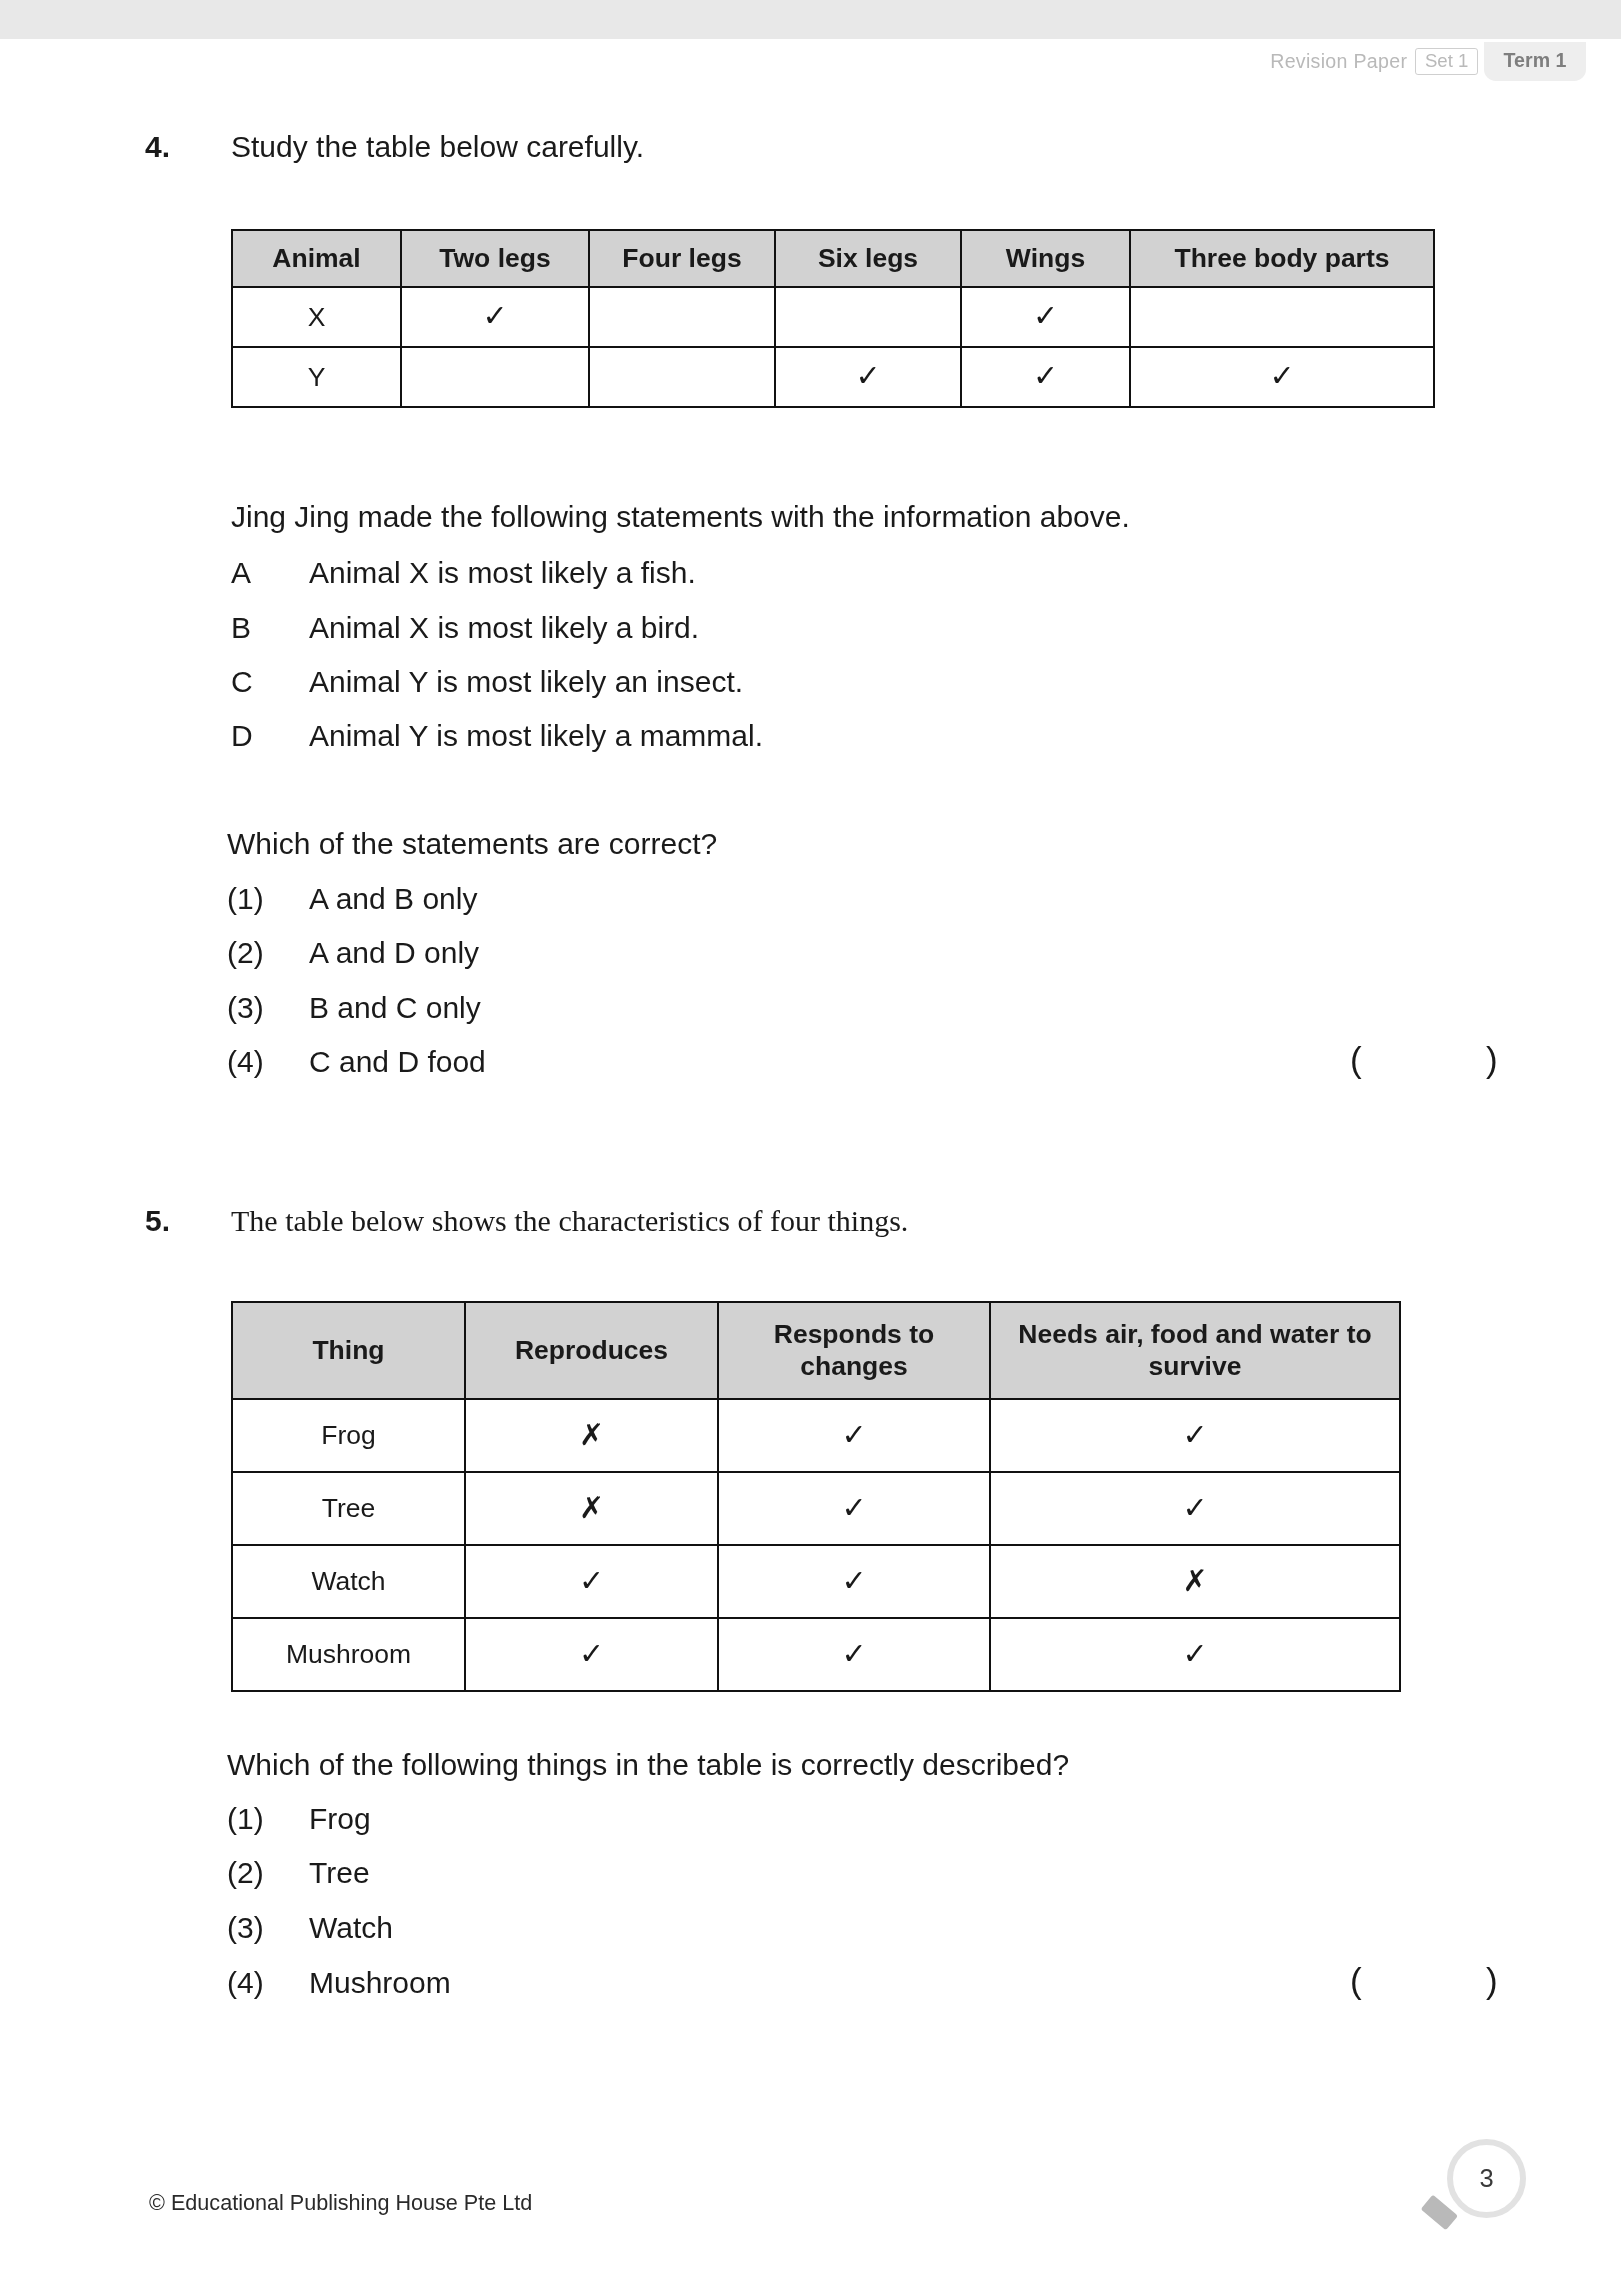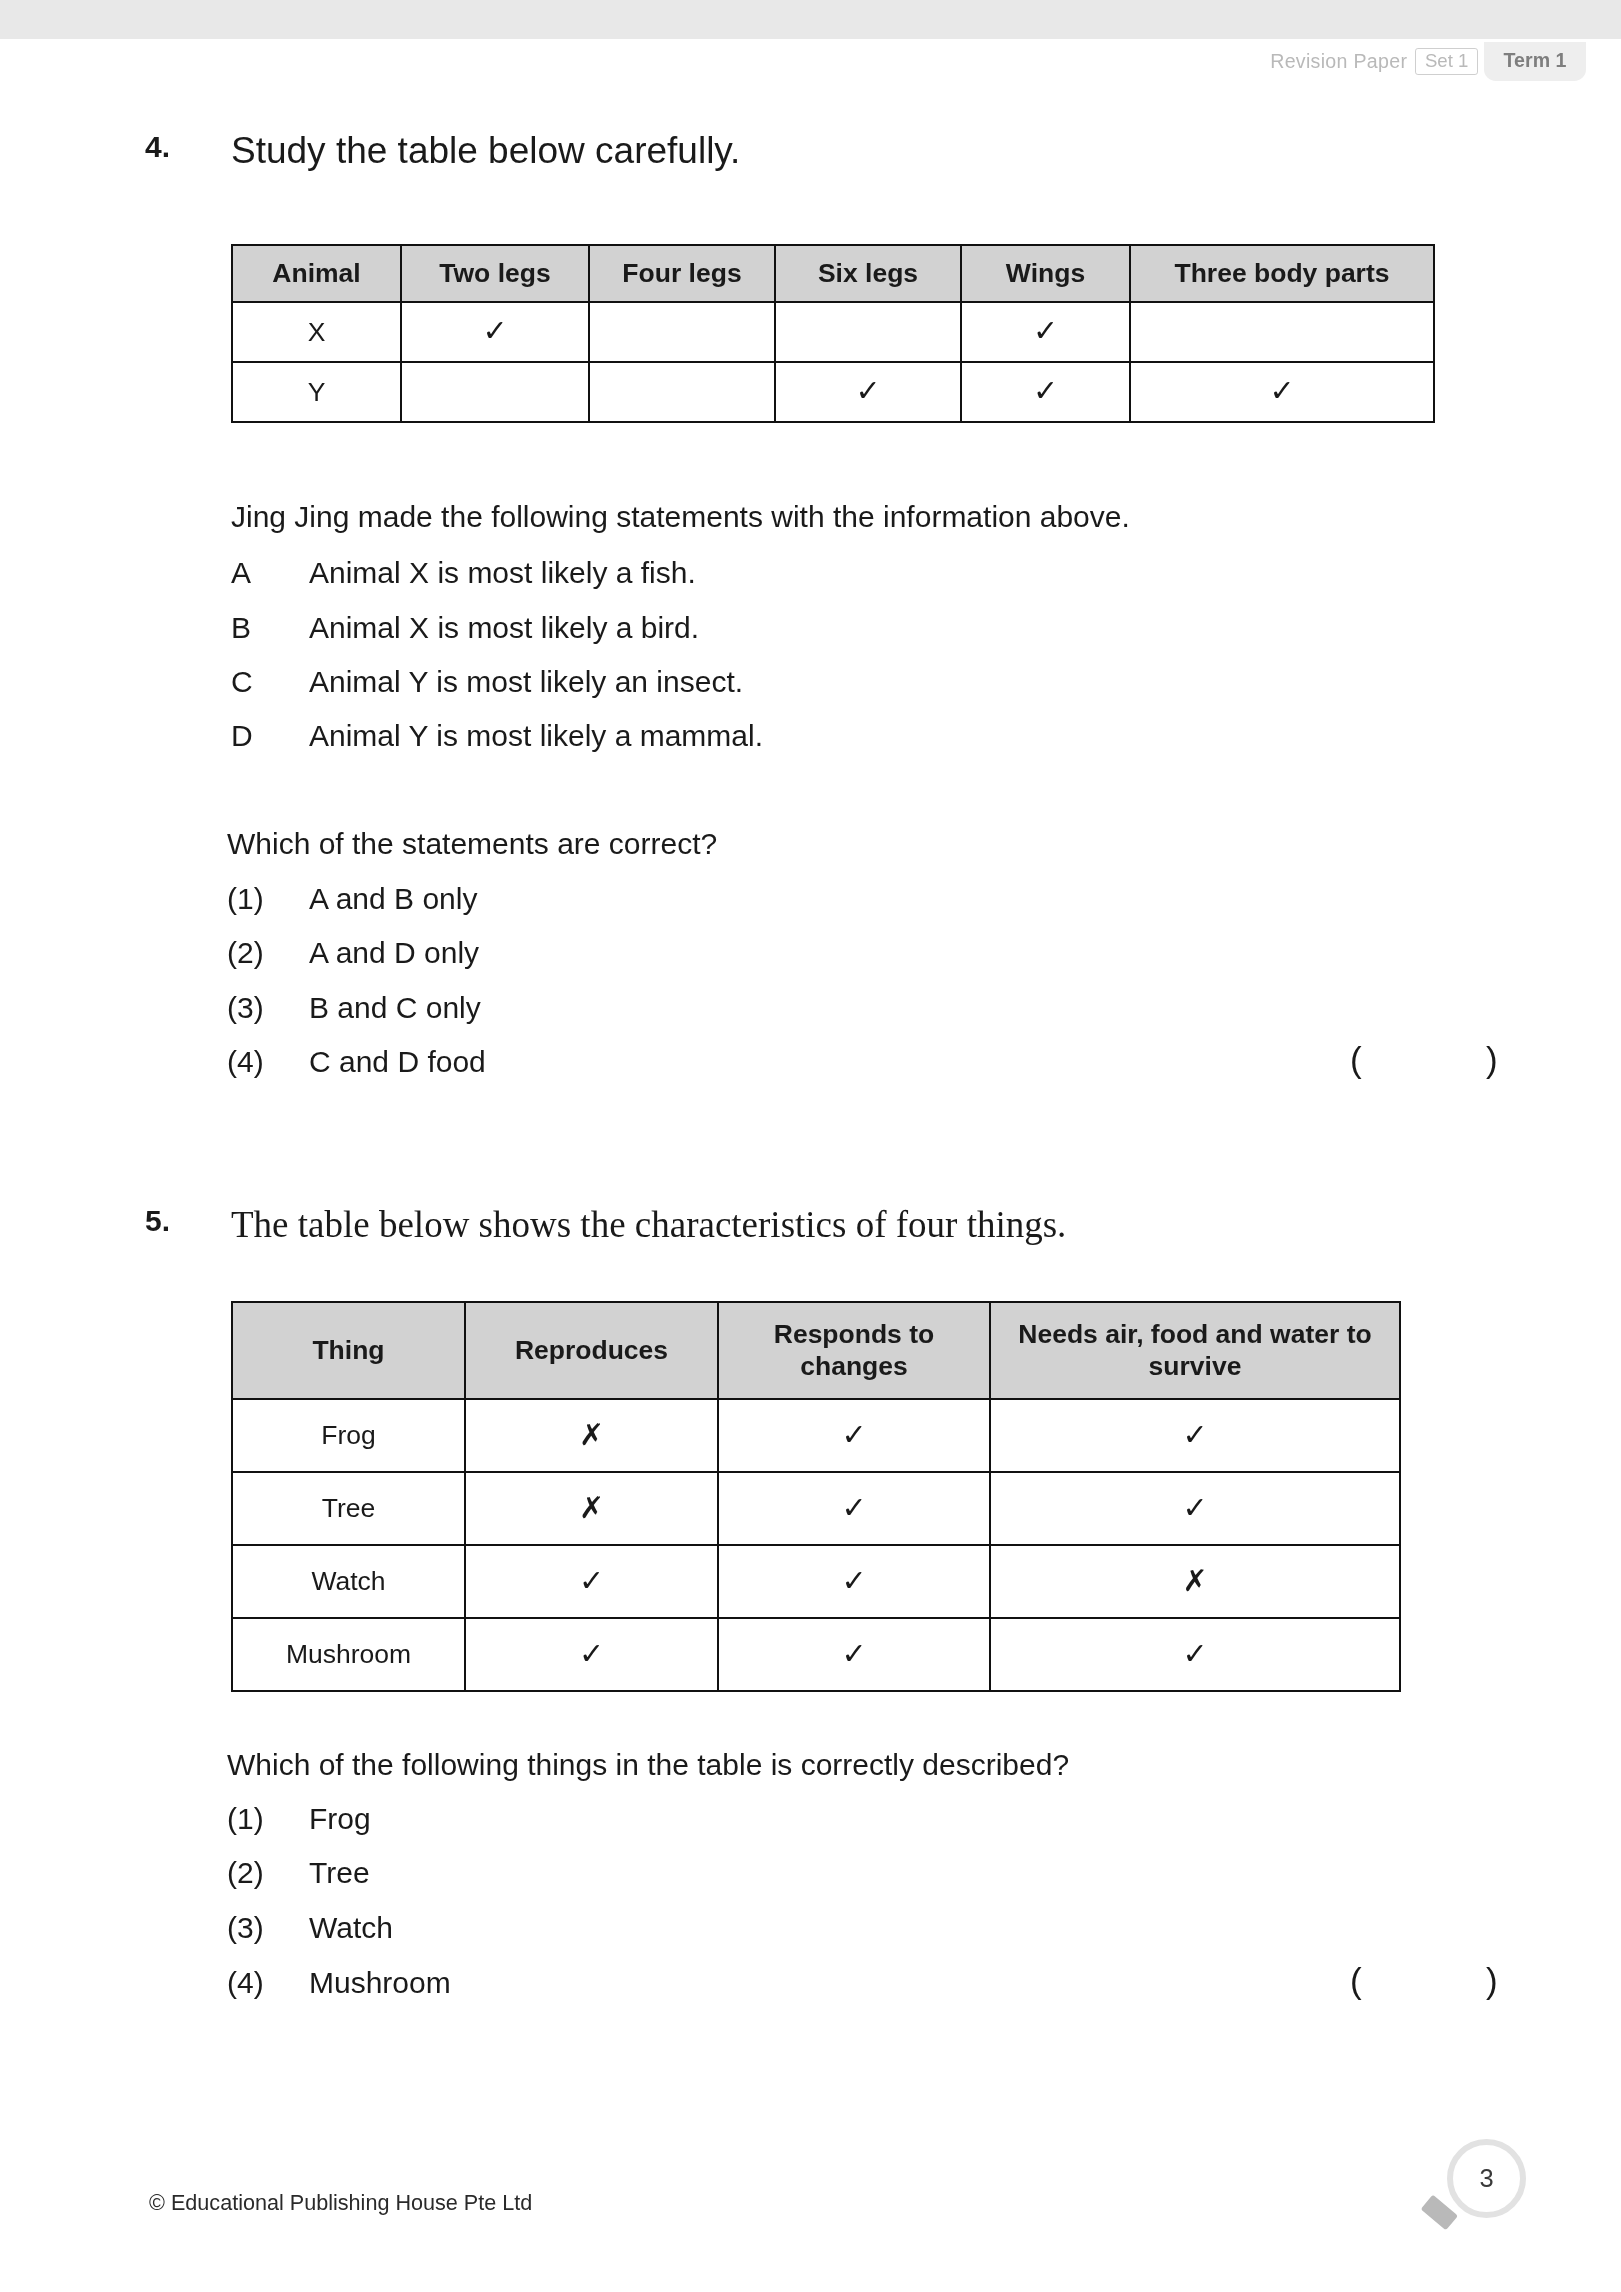--- a/index.html
+++ b/index.html
@@ -70,21 +70,21 @@
   .q-num {
     position: absolute;
     left: 145px;
     font-size: 30px;
     font-weight: bold;
     line-height: 1;
   }
   .q-stem {
     position: absolute;
     left: 231px;
-    font-size: 37px;
+    font-size: 30px;
     line-height: 1;
     white-space: nowrap;
   }
 
   
   table.exam {
     position: absolute;
     border-collapse: collapse;
     table-layout: fixed;
   }
@@ -180,21 +180,21 @@
     <span class="rh-text">Revision Paper</span>
     <span class="rh-set">Set 1</span>
     <span class="rh-term">Term 1</span>
   </div>
 
   <div class="q">
     <span class="q-num" style="top:132px;">4.</span>
     <span class="q-stem" style="top:132px;">Study the table below carefully.</span>
   </div>
 
-  <table class="exam" style="left:231px; top:244px; width:1202px;padding-left:19px;">
+  <table class="exam" style="left:231px; top:229px; width:1202px;padding-left:19px;">
     <colgroup>
       <col style="width:169px">
         <col style="width:188px">
         <col style="width:186px">
       <col style="width:186px">
         <col style="width:169px">
         <col style="width:304px">
     </colgroup>
     <thead>
       <tr>

